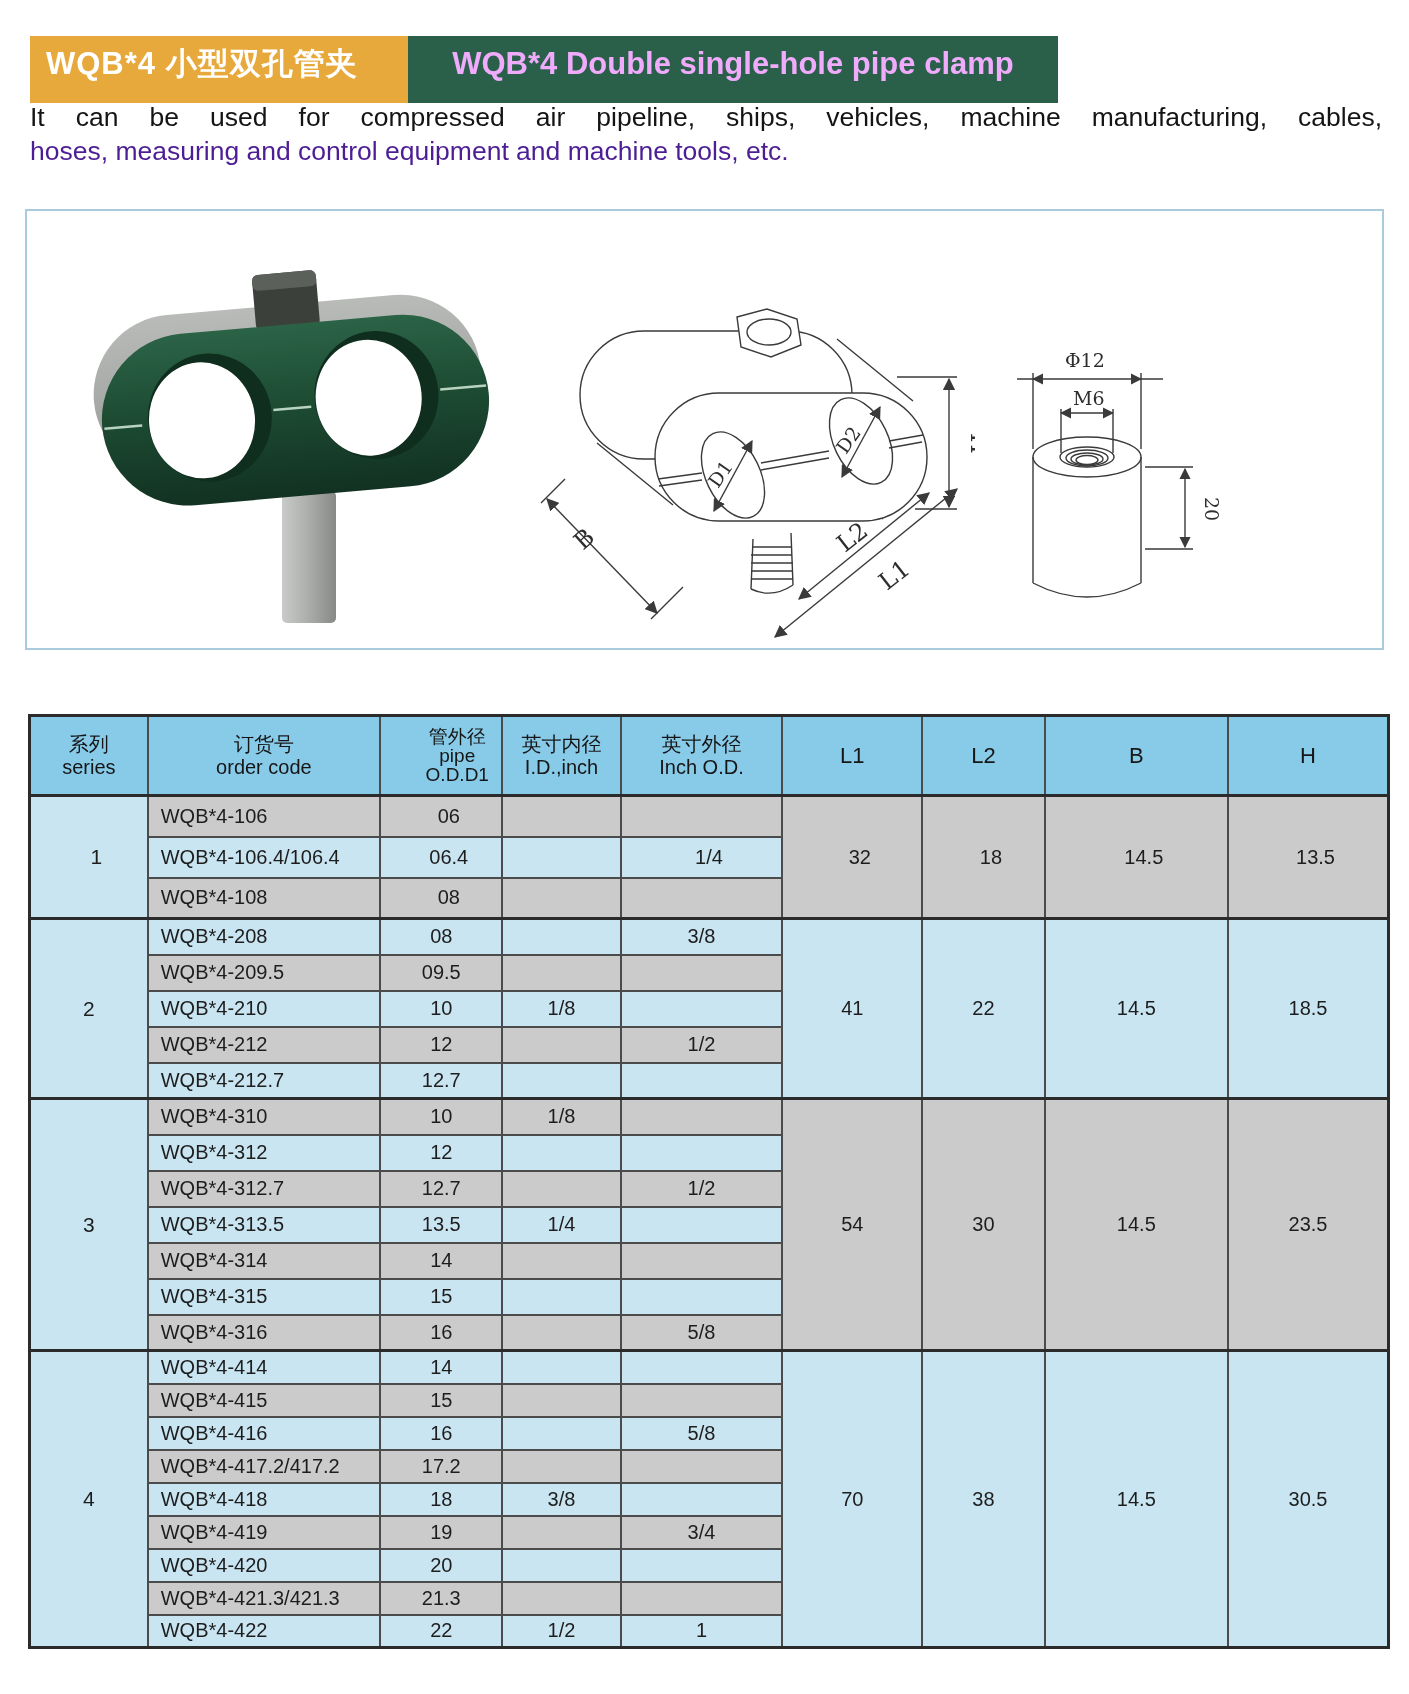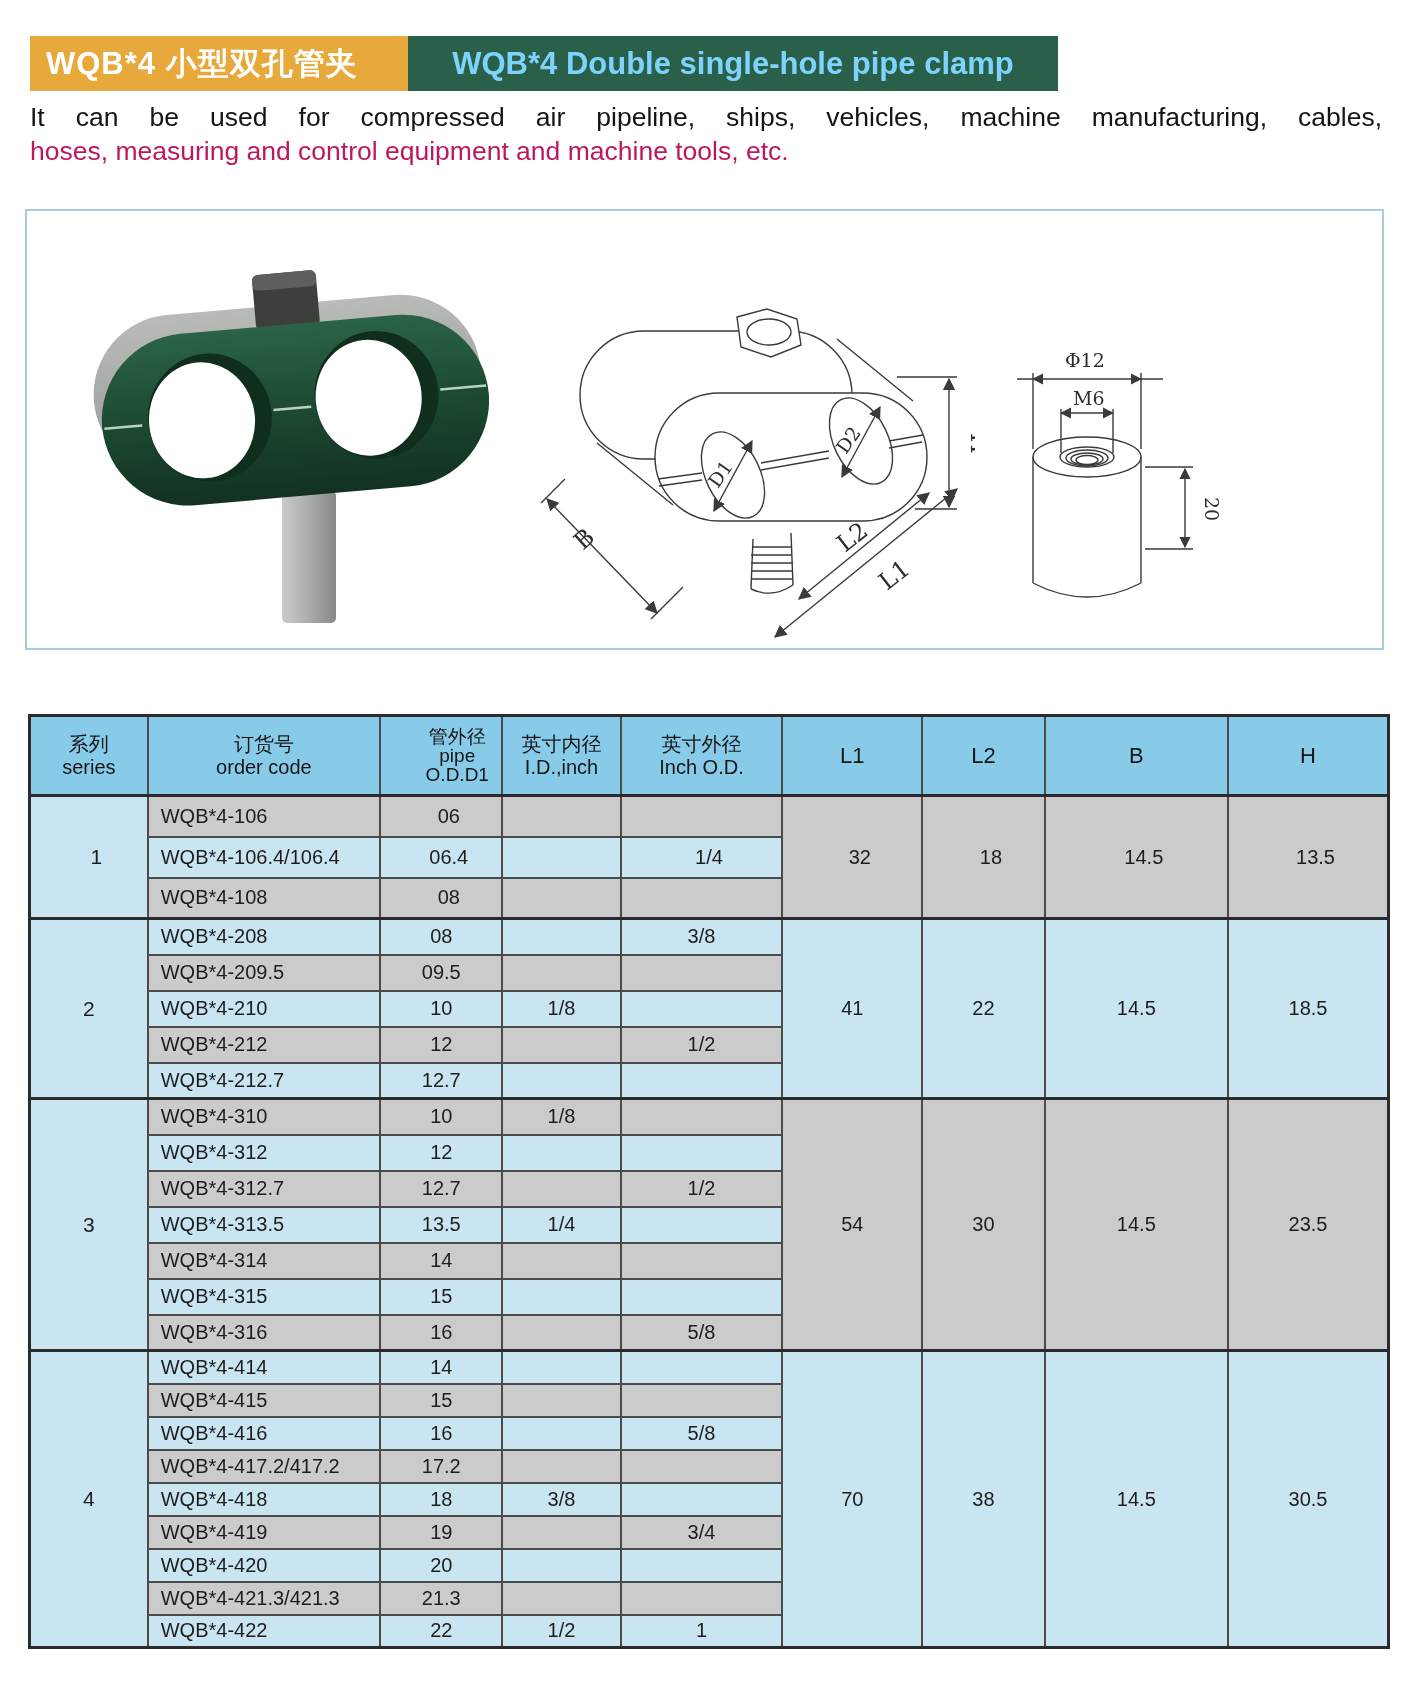--- a/index.html
+++ b/index.html
@@ -1,30 +1,30 @@
 <!DOCTYPE html>
 <html><head>
 <meta charset="utf-8">
 <style>
   html,body{margin:0;padding:0;background:#ffffff;}
   .page{position:relative;width:1409px;height:1694px;background:#ffffff;overflow:hidden;
         font-family:"Liberation Sans",sans-serif;color:#1d1d1d;}
 
   
-  .title-row{position:absolute;left:30px;top:36px;display:flex;height:55px;}
+  .title-row{position:absolute;left:30px;top:36px;display:flex;height:67px;}
   .title-zh{width:378px;background:#E8A93C;color:#ffffff;font-weight:bold;font-size:31px;
             line-height:55px;padding-left:16px;box-sizing:border-box;letter-spacing:1px;white-space:nowrap;}
-  .title-en{width:650px;background:#2A6049;color:#7dd3fc;font-weight:bold;font-size:31px;
+  .title-en{width:650px;background:#2A6049;color:#f0abfc;font-weight:bold;font-size:31px;
             line-height:55px;text-align:center;white-space:nowrap;}
 
   
   .desc{position:absolute;left:30px;top:94px;width:1352px;}
   .desc-zh{font-size:26px;font-weight:bold;letter-spacing:3px;line-height:34px;color:#141414;}
   .desc-en1{font-size:26.5px;line-height:34px;margin-top:6px;text-align:justify;text-align-last:justify;color:#141414;}
-  .desc-en2{font-size:26.5px;line-height:34px;color:#be185d;}
+  .desc-en2{font-size:26.5px;line-height:34px;color:#4c1d95;}
 
   
   .image-box{position:absolute;left:25px;top:209px;width:1359px;height:441px;
              border:2px solid #A9CBDB;background:#ffffff;box-sizing:border-box;}
   .photo-svg{position:absolute;left:55px;top:55px;}
   .tech-svg{position:absolute;left:478px;top:92px;}
   .bushing-svg{position:absolute;left:960px;top:138px;}
 
   
   .spec-table{position:absolute;left:28px;top:714px;width:1362px;border-collapse:collapse;

